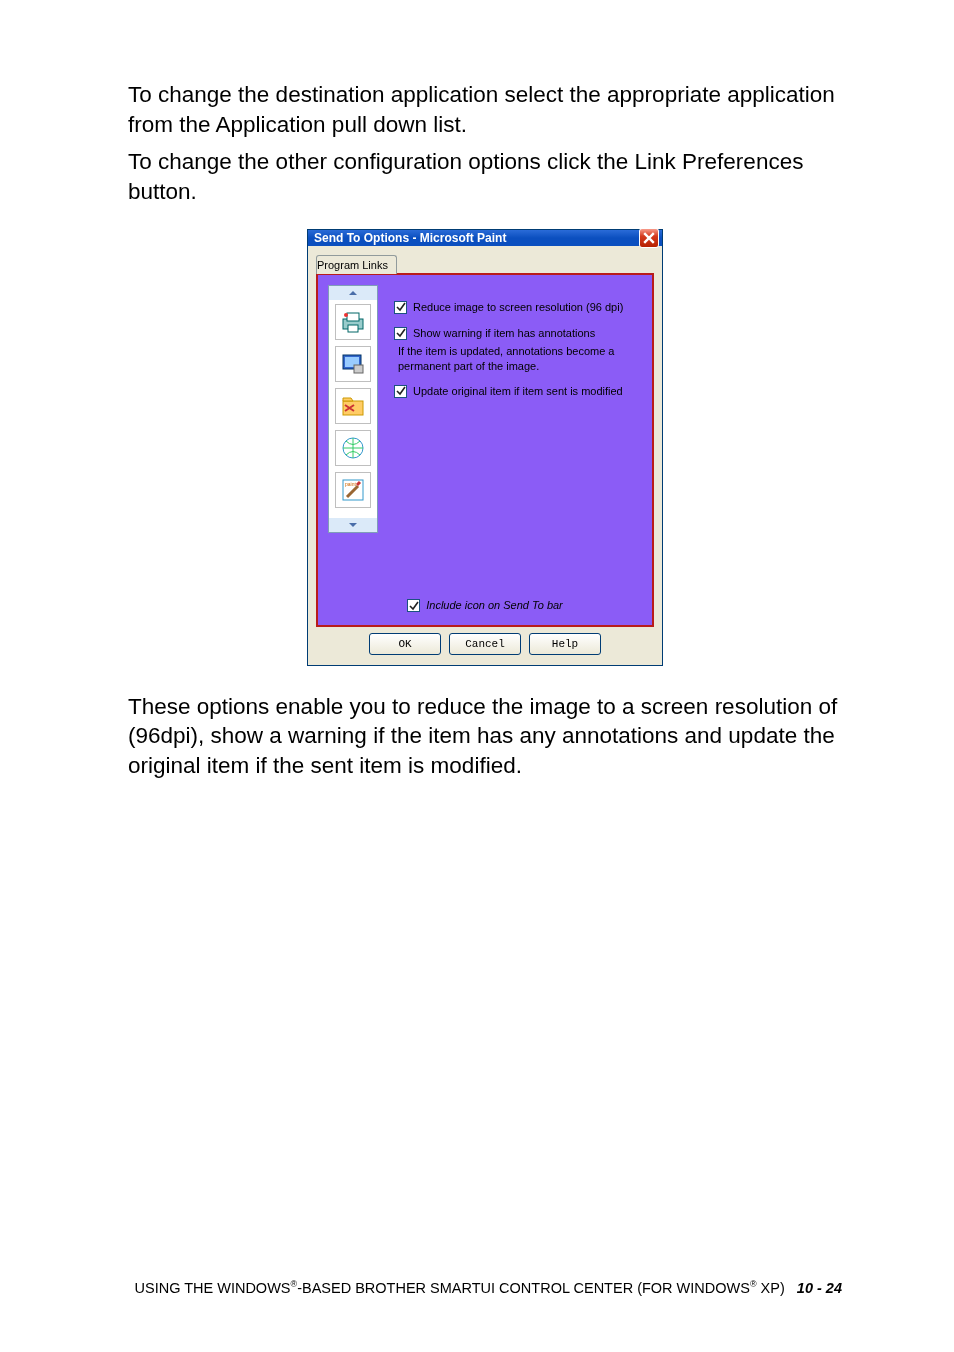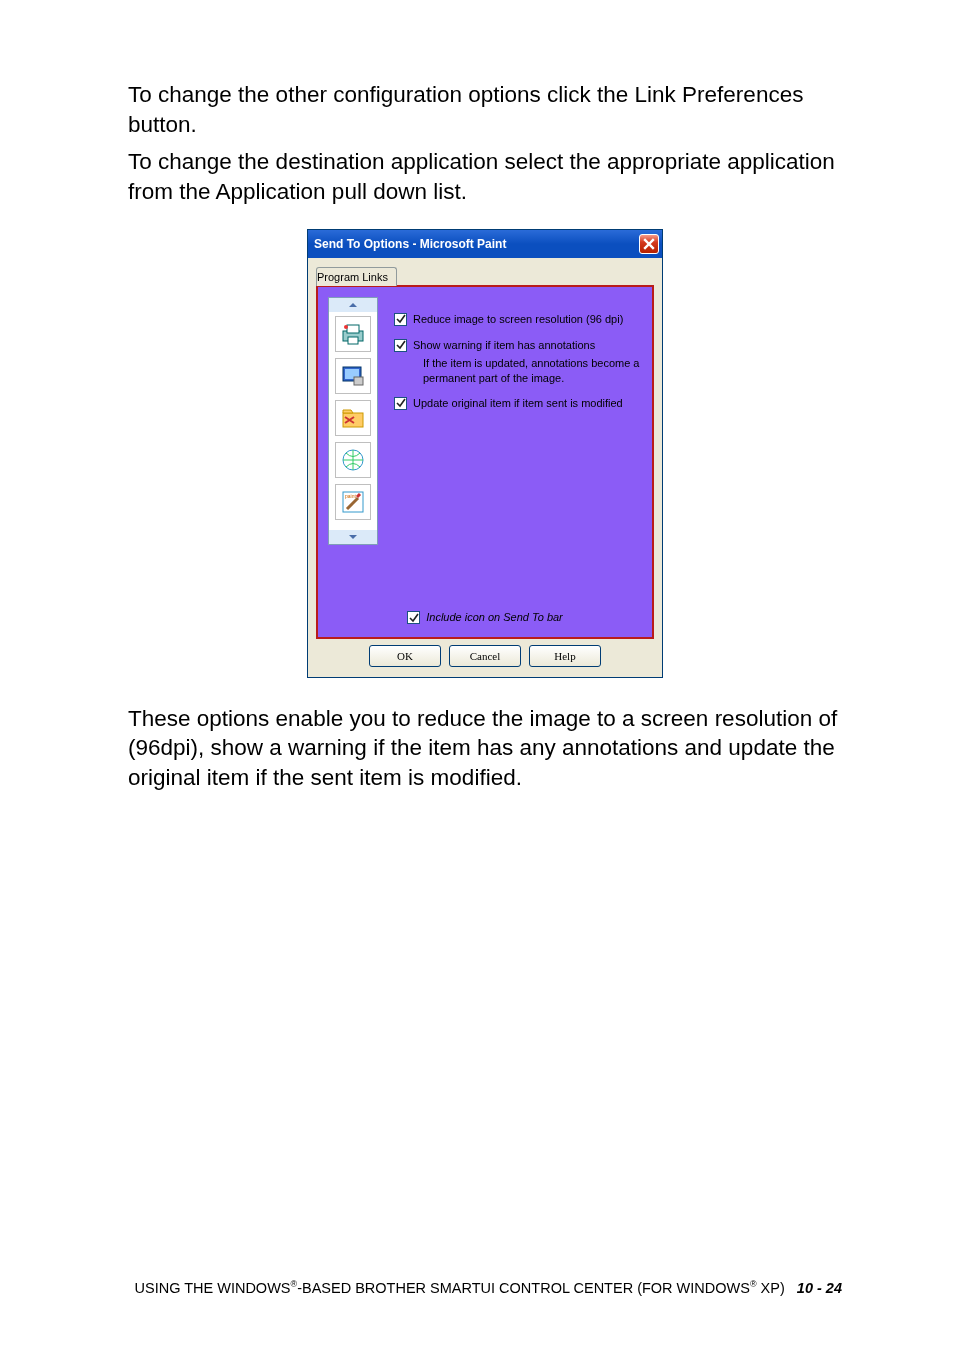--- a/index.html
+++ b/index.html
@@ -10,21 +10,21 @@
 
   .dialog {
     width: 356px;
     background: #ece9d8;
     border: 1px solid #003c74;
     font-family: Tahoma, Arial, sans-serif;
     font-size: 11px;
     color: #000;
   }
   .titlebar {
-    height: 28px;
+    height: 16px;
     background: linear-gradient(to bottom, #2a6bd8 0%, #0b4fbf 50%, #0b4fbf 100%);
     color: #fff;
     display: flex;
     align-items: center;
     padding: 0 3px 0 6px;
     font-weight: bold;
     font-size: 12px;
   }
   .titlebar-text { flex: 1; }
   .close-btn {
@@ -97,58 +97,58 @@
   .chk {
     width: 13px; height: 13px;
     border: 1px solid #1c5180;
     background: #fff;
     display: flex; align-items: center; justify-content: center;
     flex-shrink: 0;
     cursor: pointer;
   }
   .chk svg { width: 10px; height: 10px; }
   .chk-label { line-height: 1.25; }
-  .indent-note { margin-left: 29px; margin-top: -8px; margin-bottom: 12px; line-height: 1.3; }
+  .indent-note { margin-left: 4px; margin-top: -8px; margin-bottom: 12px; line-height: 1.3; }
 
   .footer-chk { position: absolute; bottom: 12px; left: 0; right: 0; display:flex; justify-content:center;font-style:italic; }
 
   .button-row {
     display: flex; gap: 8px; justify-content: center;
     padding: 0 0 10px 0;
   }
   .xp-button {
     min-width: 72px;
     height: 22px;
     background: linear-gradient(to bottom, #fff, #ece9d8);
     border: 1px solid #003c74;
     border-radius: 3px;
     font-size: 11px;
-    font-family: Liberation Serif, serif;
+    font-family: Liberation Mono, monospace;
     cursor: pointer;
     padding: 0 6px;
   }
 
   .footer {
     position: absolute;
     bottom: 56px;
     right: 112px;
     left: 128px;
     text-align: right;
     font-size: 14.5px;
   }
   .footer sup { font-size: 9px; }
   .footer .pagenum { font-weight: bold; font-style: italic; }
 </style>
 </head>
 <body>
 
 <div class="page">
 
+  <p class="body-text">To change the destination application select the appropriate application from the Application pull down list.</p>
   <p class="body-text">To change the other configuration options click the Link Preferences button.</p>
-  <p class="body-text">To change the destination application select the appropriate application from the Application pull down list.</p>
 
   <div class="dialog-wrap">
     <div class="dialog">
 
       <div class="titlebar">
         <span class="titlebar-text">Send To Options - Microsoft Paint</span>
         <span class="close-btn">
           <svg viewBox="0 0 10 10">
               <path d="M1 1 L9 9 M9 1 L1 9" stroke="#fff" stroke-width="2" fill="none"></path>
             </svg>

